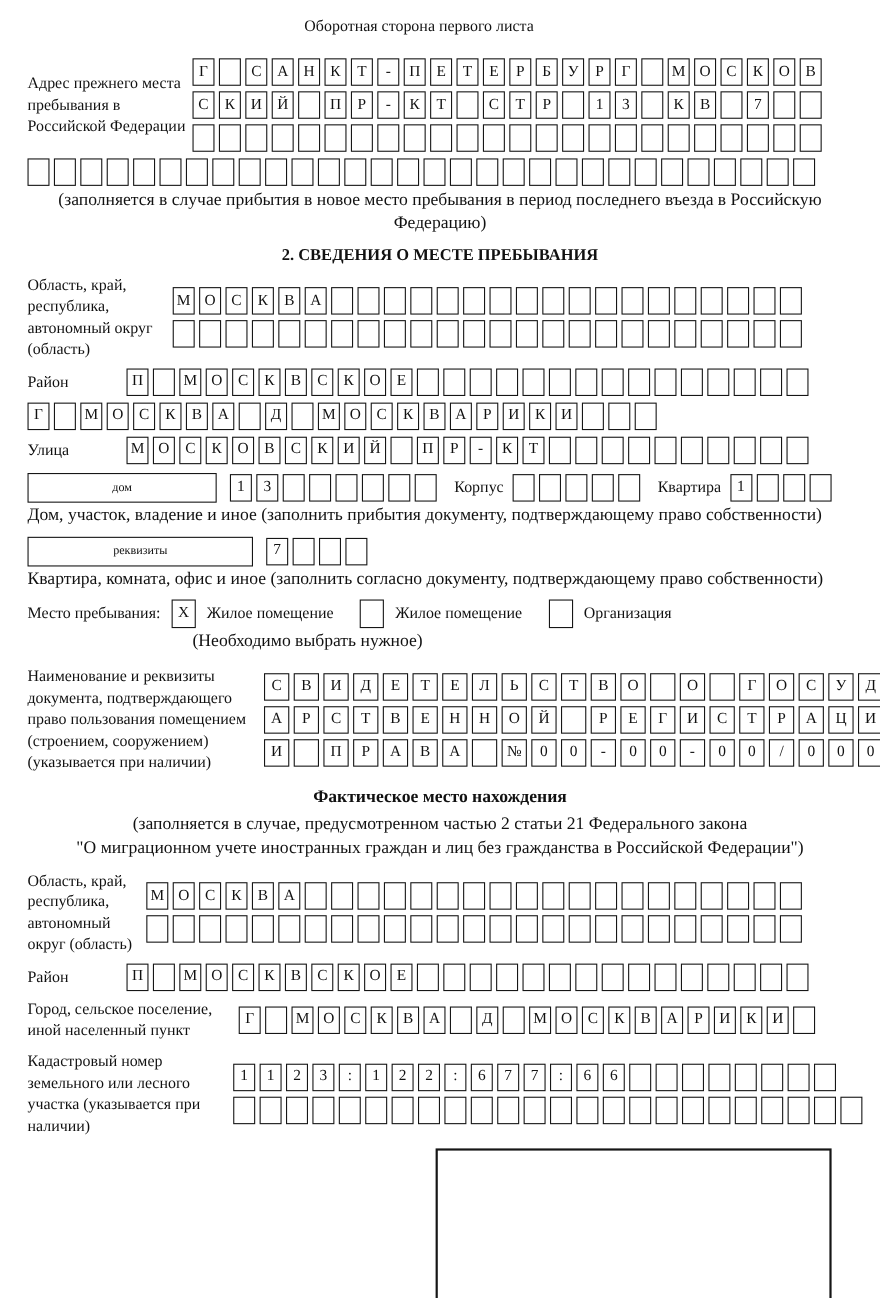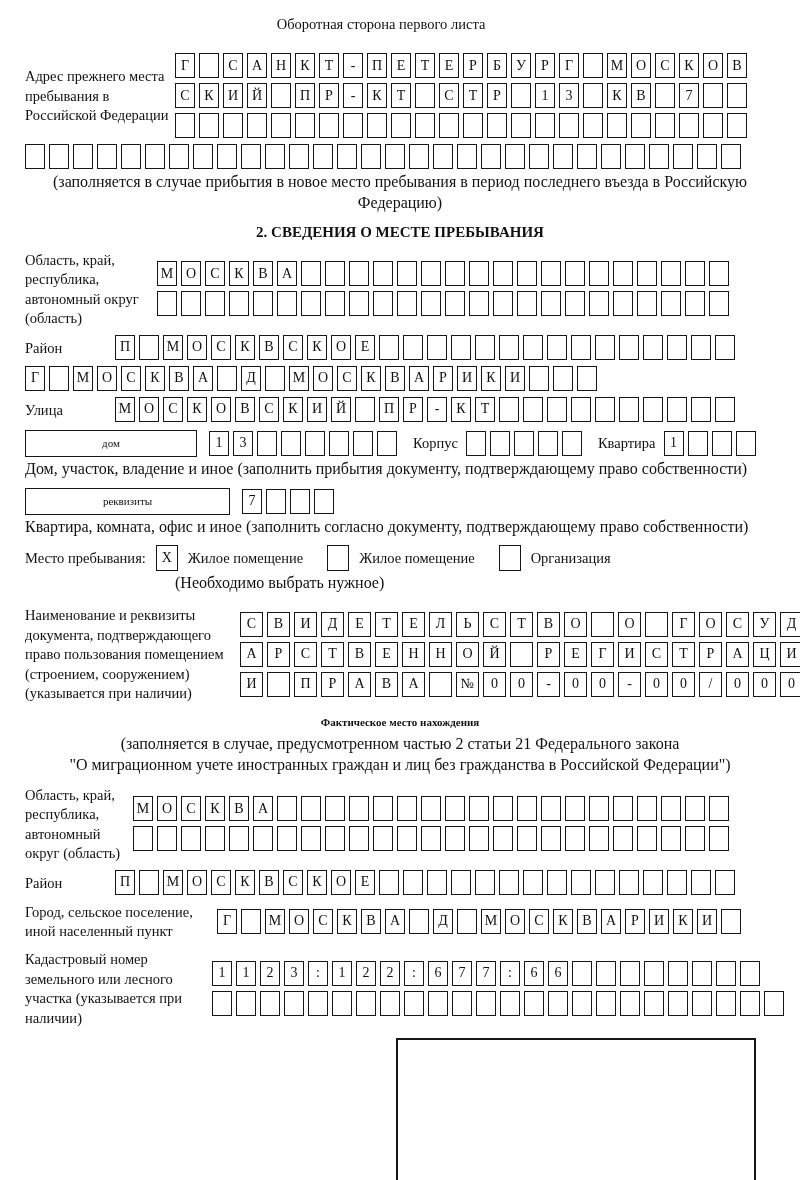--- a/index.html
+++ b/index.html
@@ -49,21 +49,21 @@
   .stay-row{display:flex;align-items:center;margin:8px 0 2px 0;}
   .checkbox{
     box-sizing:border-box;width:22px;height:26px;border:1.7px solid #161616;
     display:inline-flex;align-items:center;justify-content:center;
     font-size:14px;margin:0 10px;
   }
   .stay-row .opt{margin-right:14px;}
 
   .subnote{margin-left:150px;}
 
-  .fact-title{font-weight:bold;text-align:center;font-size:11px;margin:12px 0 6px 0;}
+  .fact-title{font-weight:bold;text-align:center;font-size:16px;margin:12px 0 6px 0;}
 
   .stamp-wrap{width:375px;margin-left:auto;margin-right:12px;margin-top:10px;}
   .stamp-box{width:360px;height:172px;border:2px solid #161616;box-sizing:border-box;margin-left:8px;}
 </style>
 </head>
 <body>
 
 <div class="page">
 
   <div class="header-note">Оборотная сторона первого листа</div>

